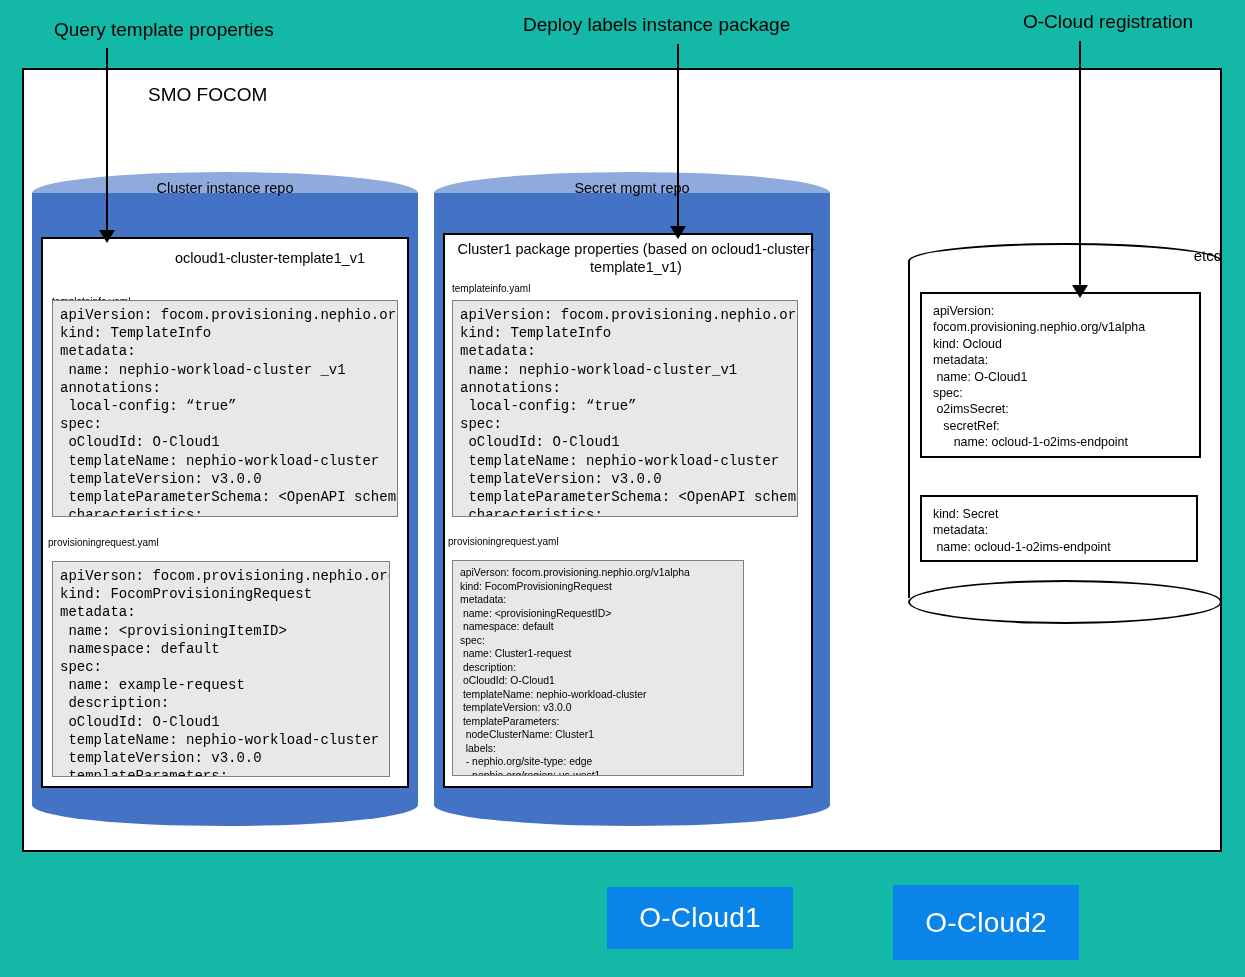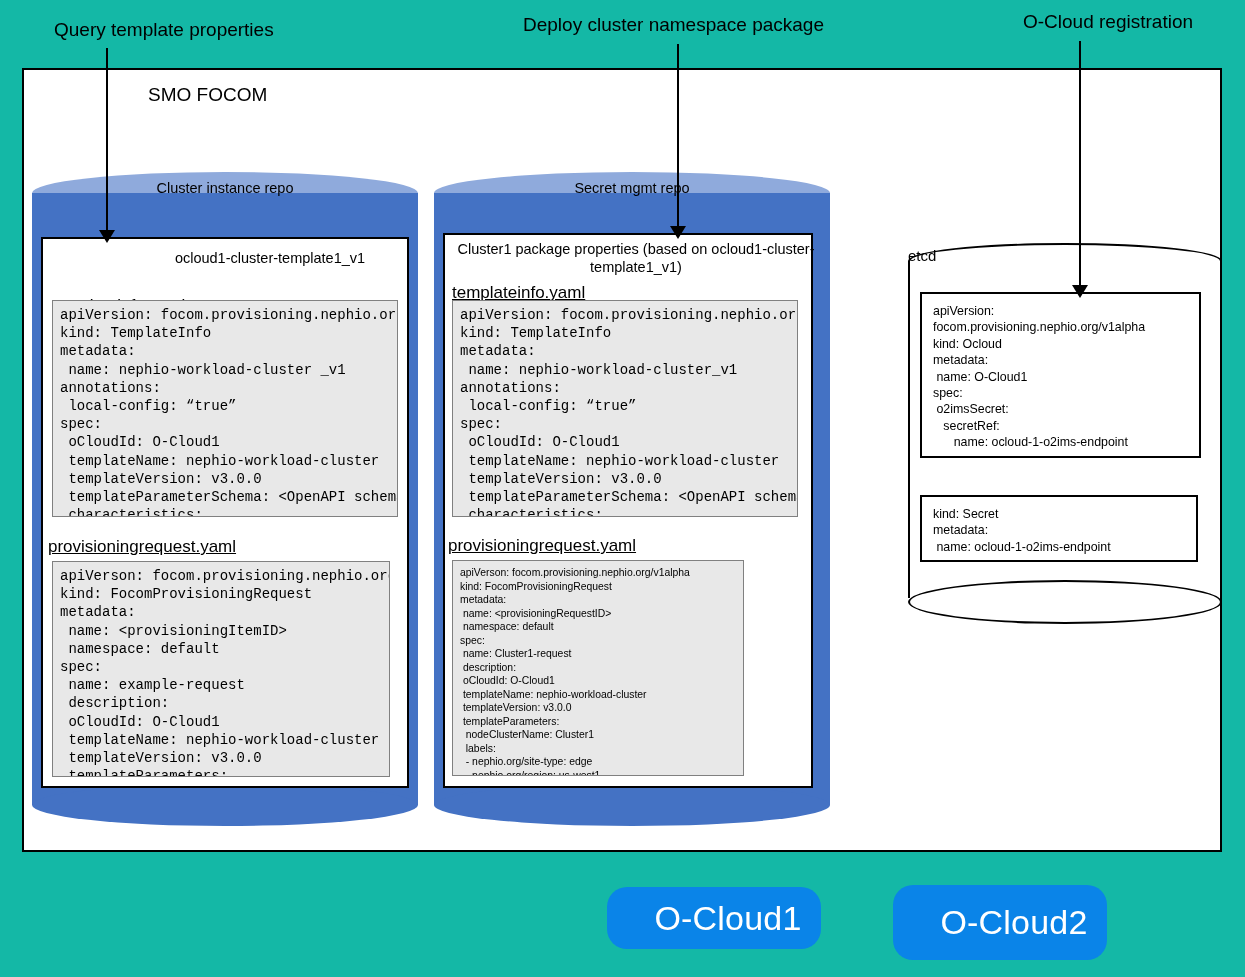--- a/index.html
+++ b/index.html
@@ -83,42 +83,41 @@
   }
   .ecyl-bottom {
     background: #ffffff;
     border: 2px solid #000;
     border-radius: 50% / 50%;
     box-sizing: border-box;
   }
   .ecyl-label {
     font-size: 15px;
     color: #000;
-    text-align: left;
+    text-align: right;
     width: 100%;
     white-space: nowrap;
   }
 
   
   .panel {
     background: #ffffff;
     border: 2px solid #000000;
     box-sizing: border-box;
   }
   .panel-title {
     font-size: 14.5px;
     text-align: center;
     color: #000;
     line-height: 1.25;
     padding: 0 8px;
   }
   .file-name {
-    font-size: 17px;
-    color: #000;
-    text-decoration: underline;
+    font-size: 10px;
+    color: #000;
   }
 
   
   .yaml {
     background: #e8e8e8;
     border: 1px solid #808080;
     box-sizing: border-box;
     color: #000;
     white-space: pre;
     line-height: 1.30;
@@ -148,38 +147,37 @@
     width: 0; height: 0;
     border-left: 8px solid transparent;
     border-right: 8px solid transparent;
     border-top: 13px solid #000000;
   }
 
   
   .ocloud-btn {
     background: #0A84E8;
     color: #ffffff;
-    border-radius: 20px;
+    border-radius: 0;
     display: flex;
     align-items: center;
     justify-content: center;
-    font-size: 34px;
+    font-size: 28px;
     letter-spacing: 0.2px;
     user-select: none;
-    padding-left: 28px;
   }
 </style>
 </head>
 <body>
 
 <div id="canvas">
 
   <div class="abs top-label" style="left:54px; top:20px;">Query template properties</div>
 
-  <div class="abs top-label" style="left:523px; top:15px;">Deploy cluster namespace package</div>
+  <div class="abs top-label" style="left:523px; top:15px;">Deploy labels instance package</div>
 
   <div class="abs top-label" style="left:986px; top:12px;margin-left:37px;">O-Cloud registration</div>
 
   <div class="abs" id="smo-frame"></div>
   <div class="abs" id="smo-title">SMO FOCOM</div>
 
   <div class="abs cyl-top" style="left:32px; top:172px; width:386px; height:42px;"></div>
   <div class="abs cyl-body" style="left:32px; top:193px; width:386px; height:612px;"></div>
   <div class="abs cyl-bottom" style="left:32px; top:784px; width:386px; height:42px;"></div>
   <div class="abs cyl-label" style="left:32px; top:180px; width:386px;">Cluster instance repo</div>

